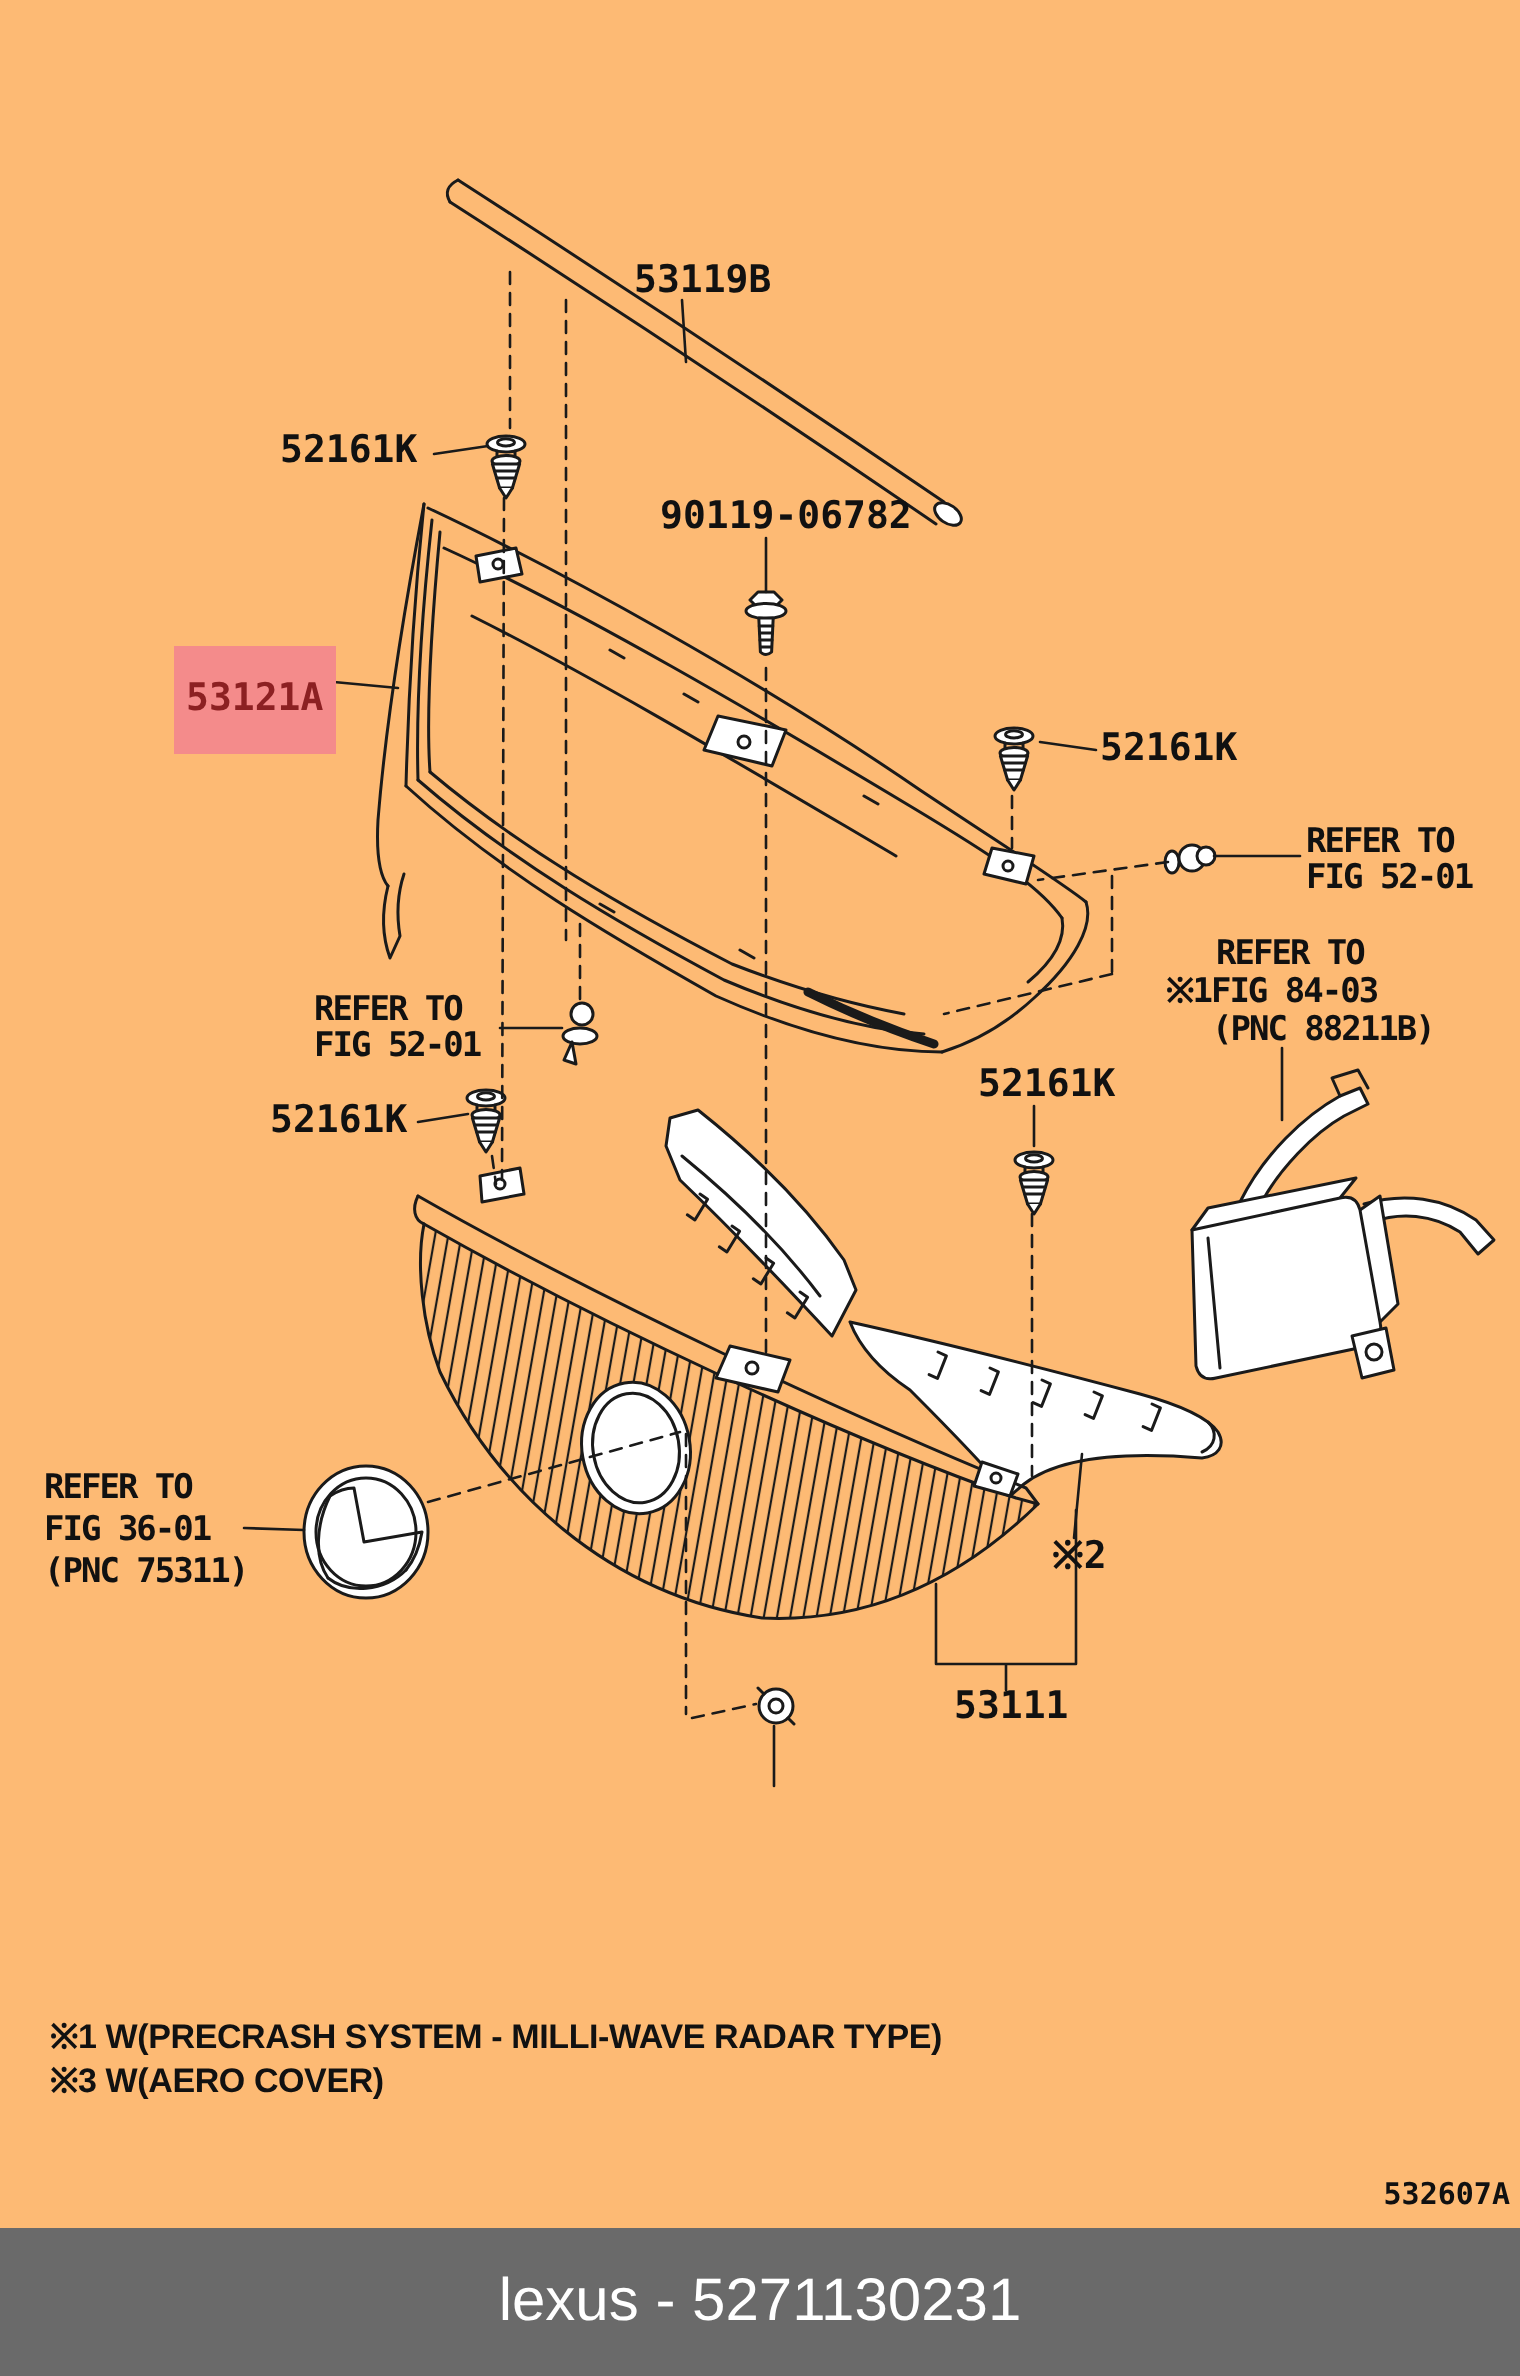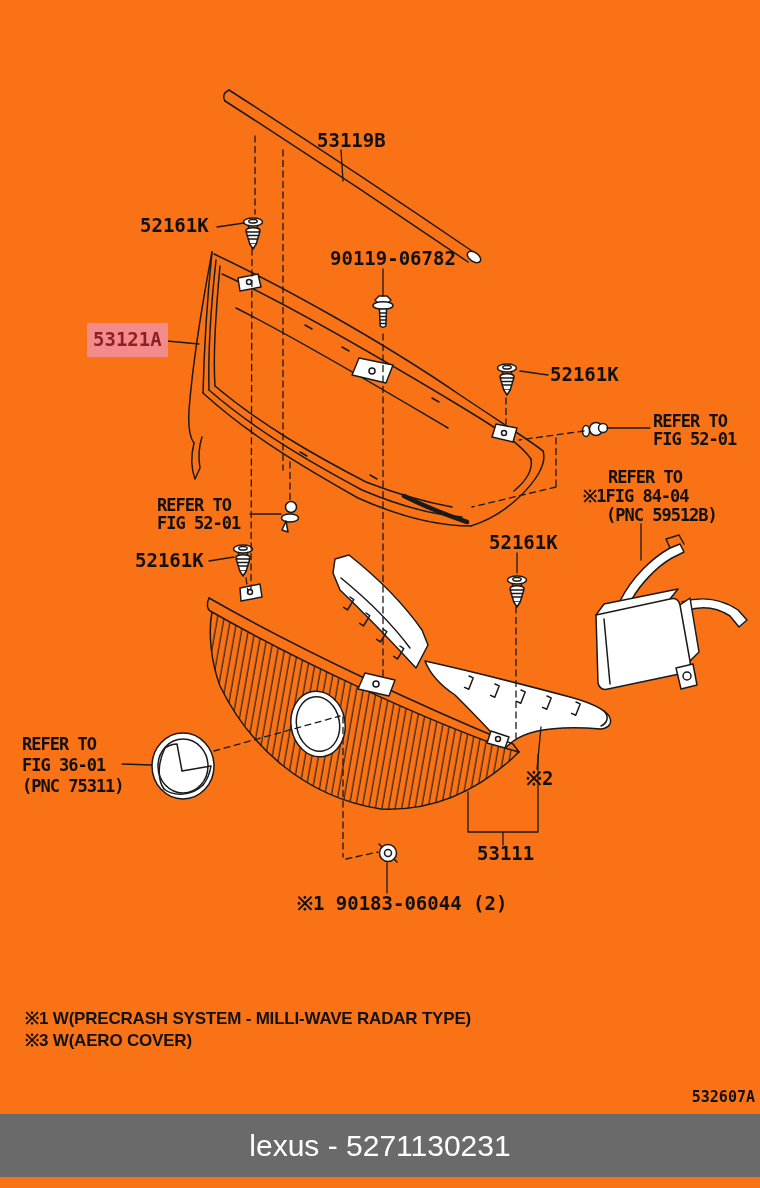--- a/index.html
+++ b/index.html
@@ -1,27 +1,27 @@
 <!DOCTYPE html>
 <html><head>
 <meta charset="utf-8">
 <style>
   html,body{margin:0;padding:0;background:#fff;}
-  .stage{position:relative;width:760px;height:1188px;background:#f97316;overflow:hidden;
+  .stage{position:relative;width:760px;height:1188px;background:#fdba74;overflow:hidden;
          font-family:"DejaVu Sans Mono",monospace;}
   svg.art{position:absolute;left:0;top:0;width:760px;height:1188px;}
   .pl{position:absolute;font:700 19px/1.15 "DejaVu Sans Mono",monospace;color:#111;
       white-space:nowrap;letter-spacing:0;}
   .rf{position:absolute;font:700 17px/1.1 "DejaVu Sans Mono",monospace;color:#111;
       white-space:nowrap;letter-spacing:-1px;}
-  .hl{background:#f48b8b;color:#8c2022;padding:6px 6px;}
+  .hl{background:#f48b8b;color:#8c2022;padding:16px 6px;}
   .note{position:absolute;font:700 17px/1.2 "Liberation Sans",sans-serif;color:#111;
         white-space:nowrap;letter-spacing:-0.2px;}
   .figcode{position:absolute;font:700 15px "DejaVu Sans Mono",monospace;color:#111;}
-  .footer{position:absolute;left:0;top:1114px;width:760px;height:63px;background:#6a6a6a;
+  .footer{position:absolute;left:0;top:1114px;width:760px;height:74px;background:#6a6a6a;
           display:flex;align-items:center;justify-content:center;gap:34px;
           font:400 30px "Liberation Sans",sans-serif;color:#fff;}
 </style>
 </head>
 <body>
 
 <div class="stage">
 
   <svg class="art" viewBox="0 0 760 1188" stroke="#1a1a1a" fill="none" stroke-width="1.5" stroke-linecap="round" stroke-linejoin="round">
     <defs>
@@ -198,27 +198,26 @@
 
   <div class="pl" style="left:317px;top:130px">53119B</div>
   <div class="pl" style="left:140px;top:215px">52161K</div>
   <div class="pl" style="left:330px;top:248px">90119-06782</div>
   <div class="pl hl" style="left:87px;top:323px">53121A</div>
   <div class="pl" style="left:550px;top:364px">52161K</div>
   <div class="pl" style="left:135px;top:550px">52161K</div>
   <div class="pl" style="left:489px;top:532px">52161K</div>
   <div class="pl" style="left:477px;top:843px">53111</div>
   <div class="pl" style="left:526px;top:768px">※2</div>
-  <div class="pl" style="left:297px;top:893px">※1 90183-06044 (2)</div>
 
   <div class="rf" style="left:653px;top:412px">REFER TO</div>
   <div class="rf" style="left:653px;top:430px">FIG 52-01</div>
   <div class="rf" style="left:608px;top:468px">REFER TO</div>
-  <div class="rf" style="left:583px;top:487px">※1FIG 84-04</div>
-  <div class="rf" style="left:606px;top:506px">(PNC 59512B)</div>
+  <div class="rf" style="left:583px;top:487px">※1FIG 84-03</div>
+  <div class="rf" style="left:606px;top:506px">(PNC 88211B)</div>
   <div class="rf" style="left:157px;top:496px">REFER TO</div>
   <div class="rf" style="left:157px;top:514px">FIG 52-01</div>
   <div class="rf" style="left:22px;top:735px">REFER TO</div>
   <div class="rf" style="left:22px;top:756px">FIG 36-01</div>
   <div class="rf" style="left:22px;top:777px">(PNC 75311)</div>
 
   <div class="note" style="left:25px;top:1009px">※1 W(PRECRASH SYSTEM - MILLI-WAVE RADAR TYPE)</div>
   <div class="note" style="left:25px;top:1031px">※3 W(AERO COVER)</div>
 
   <div class="figcode" style="right:5px;top:1088px">532607A</div>

